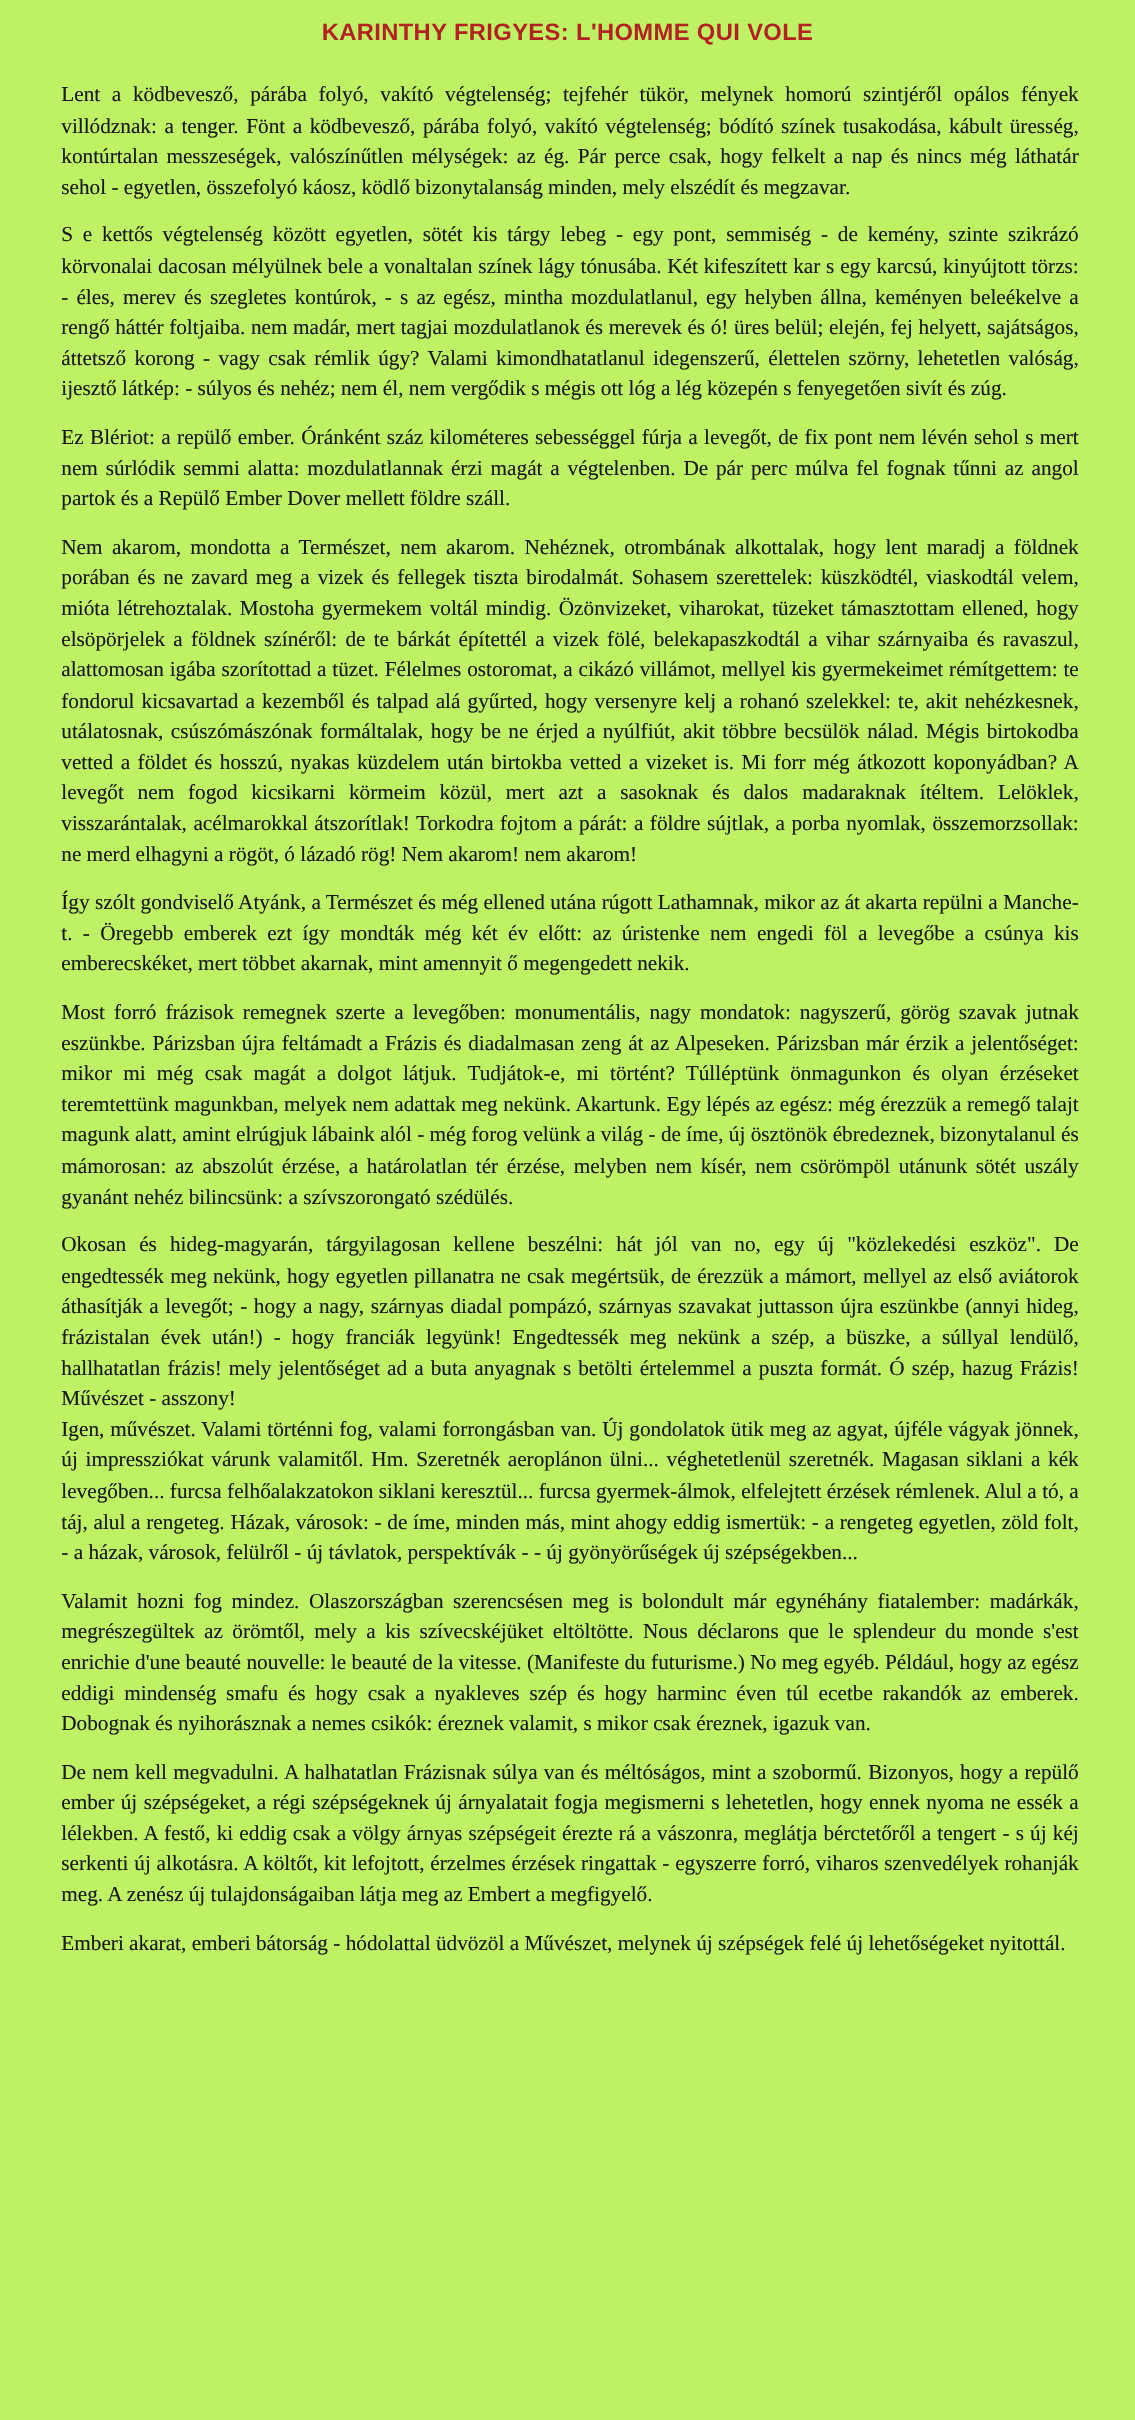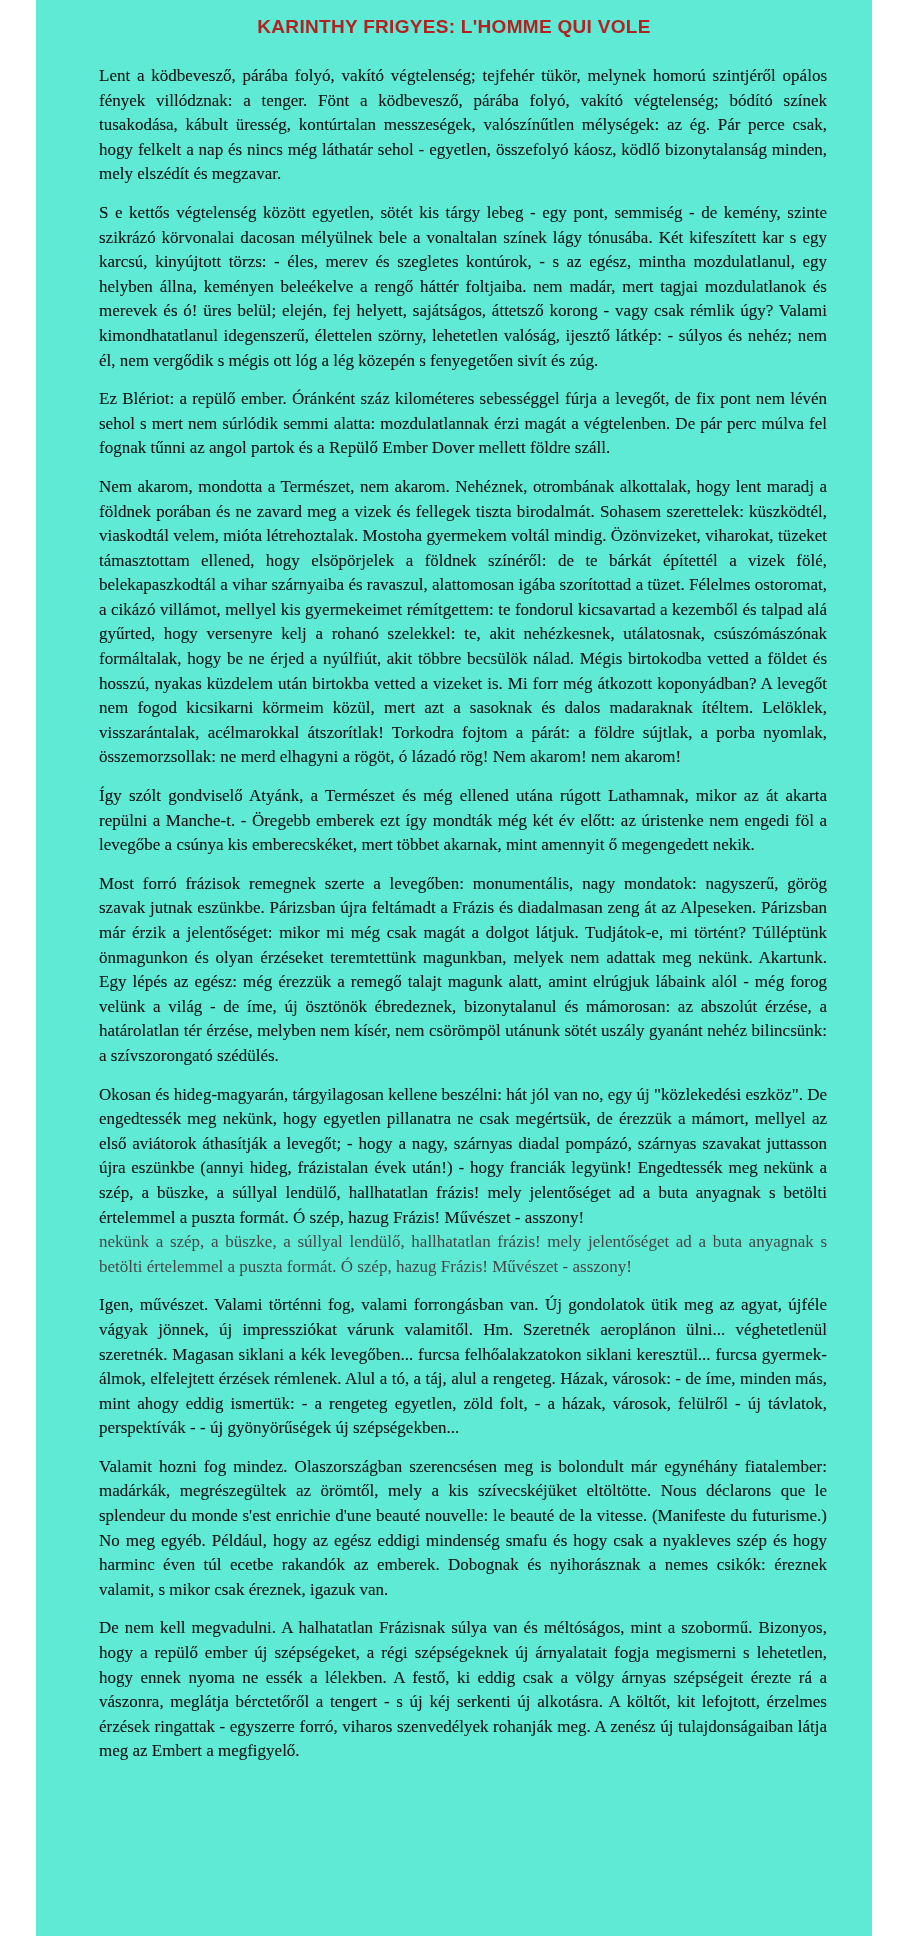--- a/index.html
+++ b/index.html
@@ -2,41 +2,41 @@
 <html lang="hu"><head>
 <meta charset="utf-8">
 <title>KARINTHY FRIGYES: L'HOMME QUI VOLE</title>
 <style>
   html, body {
     margin: 0;
     padding: 0;
     background: #ffffff;
   }
   .page {
-    width: 836px;
+    width: 908px;
     min-height: 1936px;
     box-sizing: border-box;
     margin: 0 auto;
     padding: 16px 45px 24px 45px;
-    background: #5eead4;
+    background: #bef264;
   }
   .title {
     margin: 0 0 26px 0;
     text-align: center;
     font-family: "Liberation Sans", sans-serif;
     font-weight: bold;
     font-size: 19px;
     letter-spacing: 0.3px;
     color: #b22222;
   }
   .article {
     color: #161616;
   }
   .para {
-    margin: 0 0 14px 18px;
+    margin: 0 0 14px 4px;
     font-family: "Liberation Serif", serif;
     font-size: 17px;
     line-height: 24.6px;
     text-align: justify;
     text-shadow: 0 0 0.4px rgba(0,0,0,0.35);
   }
   .para-echo {
     color: #474747;
     text-shadow: none;
   }
@@ -47,18 +47,18 @@
 <div class="page">
   <h1 class="title" style="color: rgb(178, 34, 34);">KARINTHY FRIGYES: L'HOMME QUI VOLE</h1>
   <div class="article" style="color: rgb(22, 22, 22);">
       <p class="para">Lent a ködbevesző, párába folyó, vakító végtelenség; tejfehér tükör, melynek homorú szintjéről opálos fények villódznak: a tenger. Fönt a ködbevesző, párába folyó, vakító végtelenség; bódító színek tusakodása, kábult üresség, kontúrtalan messzeségek, valószínűtlen mélységek: az ég. Pár perce csak, hogy felkelt a nap és nincs még láthatár sehol - egyetlen, összefolyó káosz, ködlő bizonytalanság minden, mely elszédít és megzavar.</p>
       <p class="para">S e kettős végtelenség között egyetlen, sötét kis tárgy lebeg - egy pont, semmiség - de kemény, szinte szikrázó körvonalai dacosan mélyülnek bele a vonaltalan színek lágy tónusába. Két kifeszített kar s egy karcsú, kinyújtott törzs: - éles, merev és szegletes kontúrok, - s az egész, mintha mozdulatlanul, egy helyben állna, keményen beleékelve a rengő háttér foltjaiba. nem madár, mert tagjai mozdulatlanok és merevek és ó! üres belül; elején, fej helyett, sajátságos, áttetsző korong - vagy csak rémlik úgy? Valami kimondhatatlanul idegenszerű, élettelen szörny, lehetetlen valóság, ijesztő látkép: - súlyos és nehéz; nem él, nem vergődik s mégis ott lóg a lég közepén s fenyegetően sivít és zúg.</p>
       <p class="para">Ez Blériot: a repülő ember. Óránként száz kilométeres sebességgel fúrja a levegőt, de fix pont nem lévén sehol s mert nem súrlódik semmi alatta: mozdulatlannak érzi magát a végtelenben. De pár perc múlva fel fognak tűnni az angol partok és a Repülő Ember Dover mellett földre száll.</p>
       <p class="para">Nem akarom, mondotta a Természet, nem akarom. Nehéznek, otrombának alkottalak, hogy lent maradj a földnek porában és ne zavard meg a vizek és fellegek tiszta birodalmát. Sohasem szerettelek: küszködtél, viaskodtál velem, mióta létrehoztalak. Mostoha gyermekem voltál mindig. Özönvizeket, viharokat, tüzeket támasztottam ellened, hogy elsöpörjelek a földnek színéről: de te bárkát építettél a vizek fölé, belekapaszkodtál a vihar szárnyaiba és ravaszul, alattomosan igába szorítottad a tüzet. Félelmes ostoromat, a cikázó villámot, mellyel kis gyermekeimet rémítgettem: te fondorul kicsavartad a kezemből és talpad alá gyűrted, hogy versenyre kelj a rohanó szelekkel: te, akit nehézkesnek, utálatosnak, csúszómászónak formáltalak, hogy be ne érjed a nyúlfiút, akit többre becsülök nálad. Mégis birtokodba vetted a földet és hosszú, nyakas küzdelem után birtokba vetted a vizeket is. Mi forr még átkozott koponyádban? A levegőt nem fogod kicsikarni körmeim közül, mert azt a sasoknak és dalos madaraknak ítéltem. Lelöklek, visszarántalak, acélmarokkal átszorítlak! Torkodra fojtom a párát: a földre sújtlak, a porba nyomlak, összemorzsollak: ne merd elhagyni a rögöt, ó lázadó rög! Nem akarom! nem akarom!</p>
       <p class="para">Így szólt gondviselő Atyánk, a Természet és még ellened utána rúgott Lathamnak, mikor az át akarta repülni a Manche-t. - Öregebb emberek ezt így mondták még két év előtt: az úristenke nem engedi föl a levegőbe a csúnya kis emberecskéket, mert többet akarnak, mint amennyit ő megengedett nekik.</p>
       <p class="para">Most forró frázisok remegnek szerte a levegőben: monumentális, nagy mondatok: nagyszerű, görög szavak jutnak eszünkbe. Párizsban újra feltámadt a Frázis és diadalmasan zeng át az Alpeseken. Párizsban már érzik a jelentőséget: mikor mi még csak magát a dolgot látjuk. Tudjátok-e, mi történt? Túlléptünk önmagunkon és olyan érzéseket teremtettünk magunkban, melyek nem adattak meg nekünk. Akartunk. Egy lépés az egész: még érezzük a remegő talajt magunk alatt, amint elrúgjuk lábaink alól - még forog velünk a világ - de íme, új ösztönök ébredeznek, bizonytalanul és mámorosan: az abszolút érzése, a határolatlan tér érzése, melyben nem kísér, nem csörömpöl utánunk sötét uszály gyanánt nehéz bilincsünk: a szívszorongató szédülés.</p>
       <p class="para" style="margin-bottom: 0px;">Okosan és hideg-magyarán, tárgyilagosan kellene beszélni: hát jól van no, egy új "közlekedési eszköz". De engedtessék meg nekünk, hogy egyetlen pillanatra ne csak megértsük, de érezzük a mámort, mellyel az első aviátorok áthasítják a levegőt; - hogy a nagy, szárnyas diadal pompázó, szárnyas szavakat juttasson újra eszünkbe (annyi hideg, frázistalan évek után!) - hogy franciák legyünk! Engedtessék meg nekünk a szép, a büszke, a súllyal lendülő, hallhatatlan frázis! mely jelentőséget ad a buta anyagnak s betölti értelemmel a puszta formát. Ó szép, hazug Frázis! Művészet - asszony!</p>
-      <p class="para para-echo">nekünk a szép, a büszke, a súllyal lendülő, hallhatatlan frázis! mely jelentőséget ad a buta anyagnak s betölti értelemmel a puszta formát. Ó szép, hazug Frázis! Művészet - asszony!</p>
       <p class="para">Igen, művészet. Valami történni fog, valami forrongásban van. Új gondolatok ütik meg az agyat, újféle vágyak jönnek, új impressziókat várunk valamitől. Hm. Szeretnék aeroplánon ülni... véghetetlenül szeretnék. Magasan siklani a kék levegőben... furcsa felhőalakzatokon siklani keresztül... furcsa gyermek-álmok, elfelejtett érzések rémlenek. Alul a tó, a táj, alul a rengeteg. Házak, városok: - de íme, minden más, mint ahogy eddig ismertük: - a rengeteg egyetlen, zöld folt, - a házak, városok, felülről - új távlatok, perspektívák - - új gyönyörűségek új szépségekben...</p>
       <p class="para">Valamit hozni fog mindez. Olaszországban szerencsésen meg is bolondult már egynéhány fiatalember: madárkák, megrészegültek az örömtől, mely a kis szívecskéjüket eltöltötte. Nous déclarons que le splendeur du monde s'est enrichie d'une beauté nouvelle: le beauté de la vitesse. (Manifeste du futurisme.) No meg egyéb. Például, hogy az egész eddigi mindenség smafu és hogy csak a nyakleves szép és hogy harminc éven túl ecetbe rakandók az emberek. Dobognak és nyihorásznak a nemes csikók: éreznek valamit, s mikor csak éreznek, igazuk van.</p>
       <p class="para">De nem kell megvadulni. A halhatatlan Frázisnak súlya van és méltóságos, mint a szobormű. Bizonyos, hogy a repülő ember új szépségeket, a régi szépségeknek új árnyalatait fogja megismerni s lehetetlen, hogy ennek nyoma ne essék a lélekben. A festő, ki eddig csak a völgy árnyas szépségeit érezte rá a vászonra, meglátja bérctetőről a tengert - s új kéj serkenti új alkotásra. A költőt, kit lefojtott, érzelmes érzések ringattak - egyszerre forró, viharos szenvedélyek rohanják meg. A zenész új tulajdonságaiban látja meg az Embert a megfigyelő.</p>
+      <p class="para">Emberi akarat, emberi bátorság - hódolattal üdvözöl a Művészet, melynek új szépségek felé új lehetőségeket nyitottál.</p>
     </div>
 </div>
 
 </body></html>

